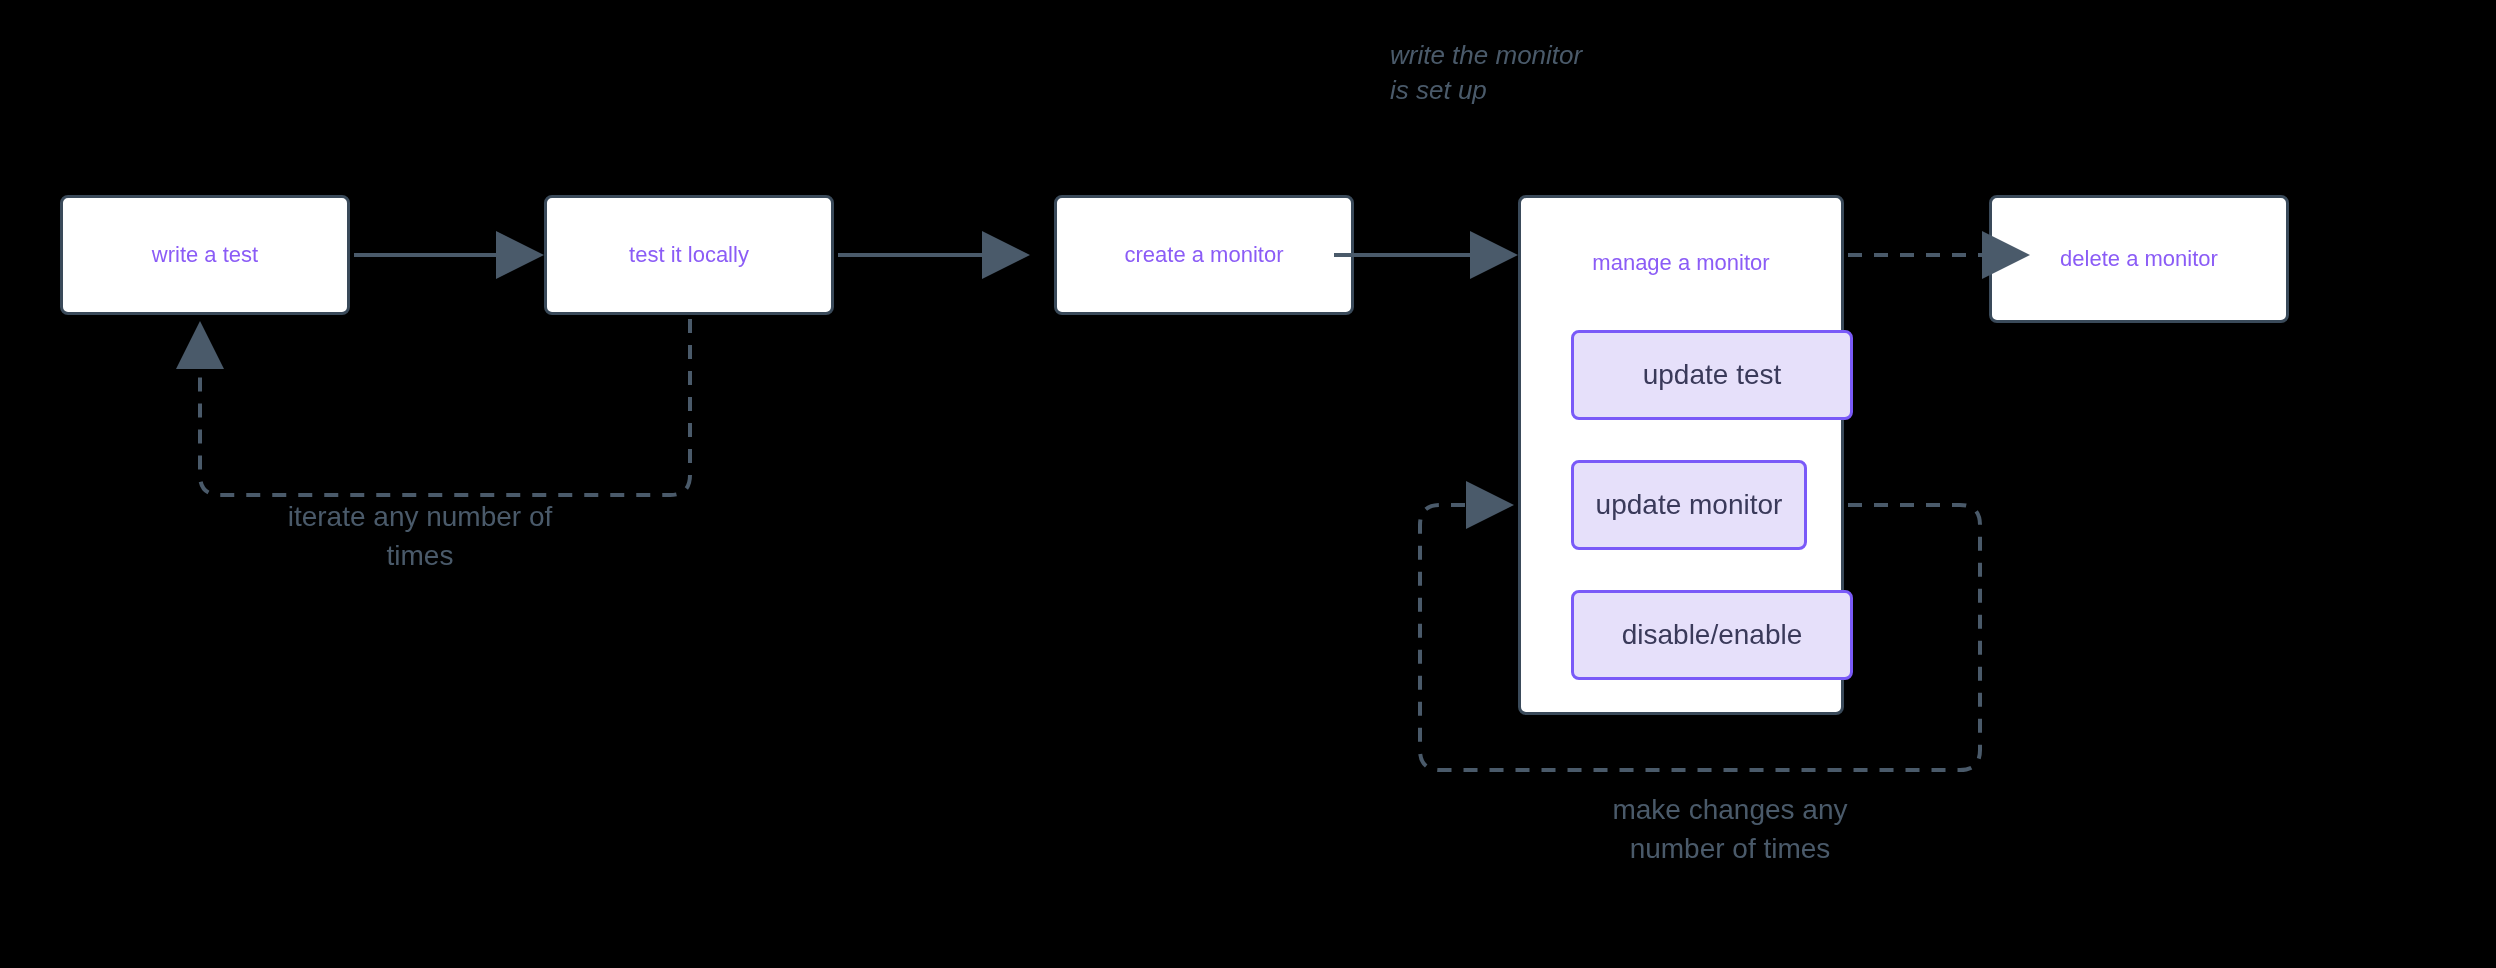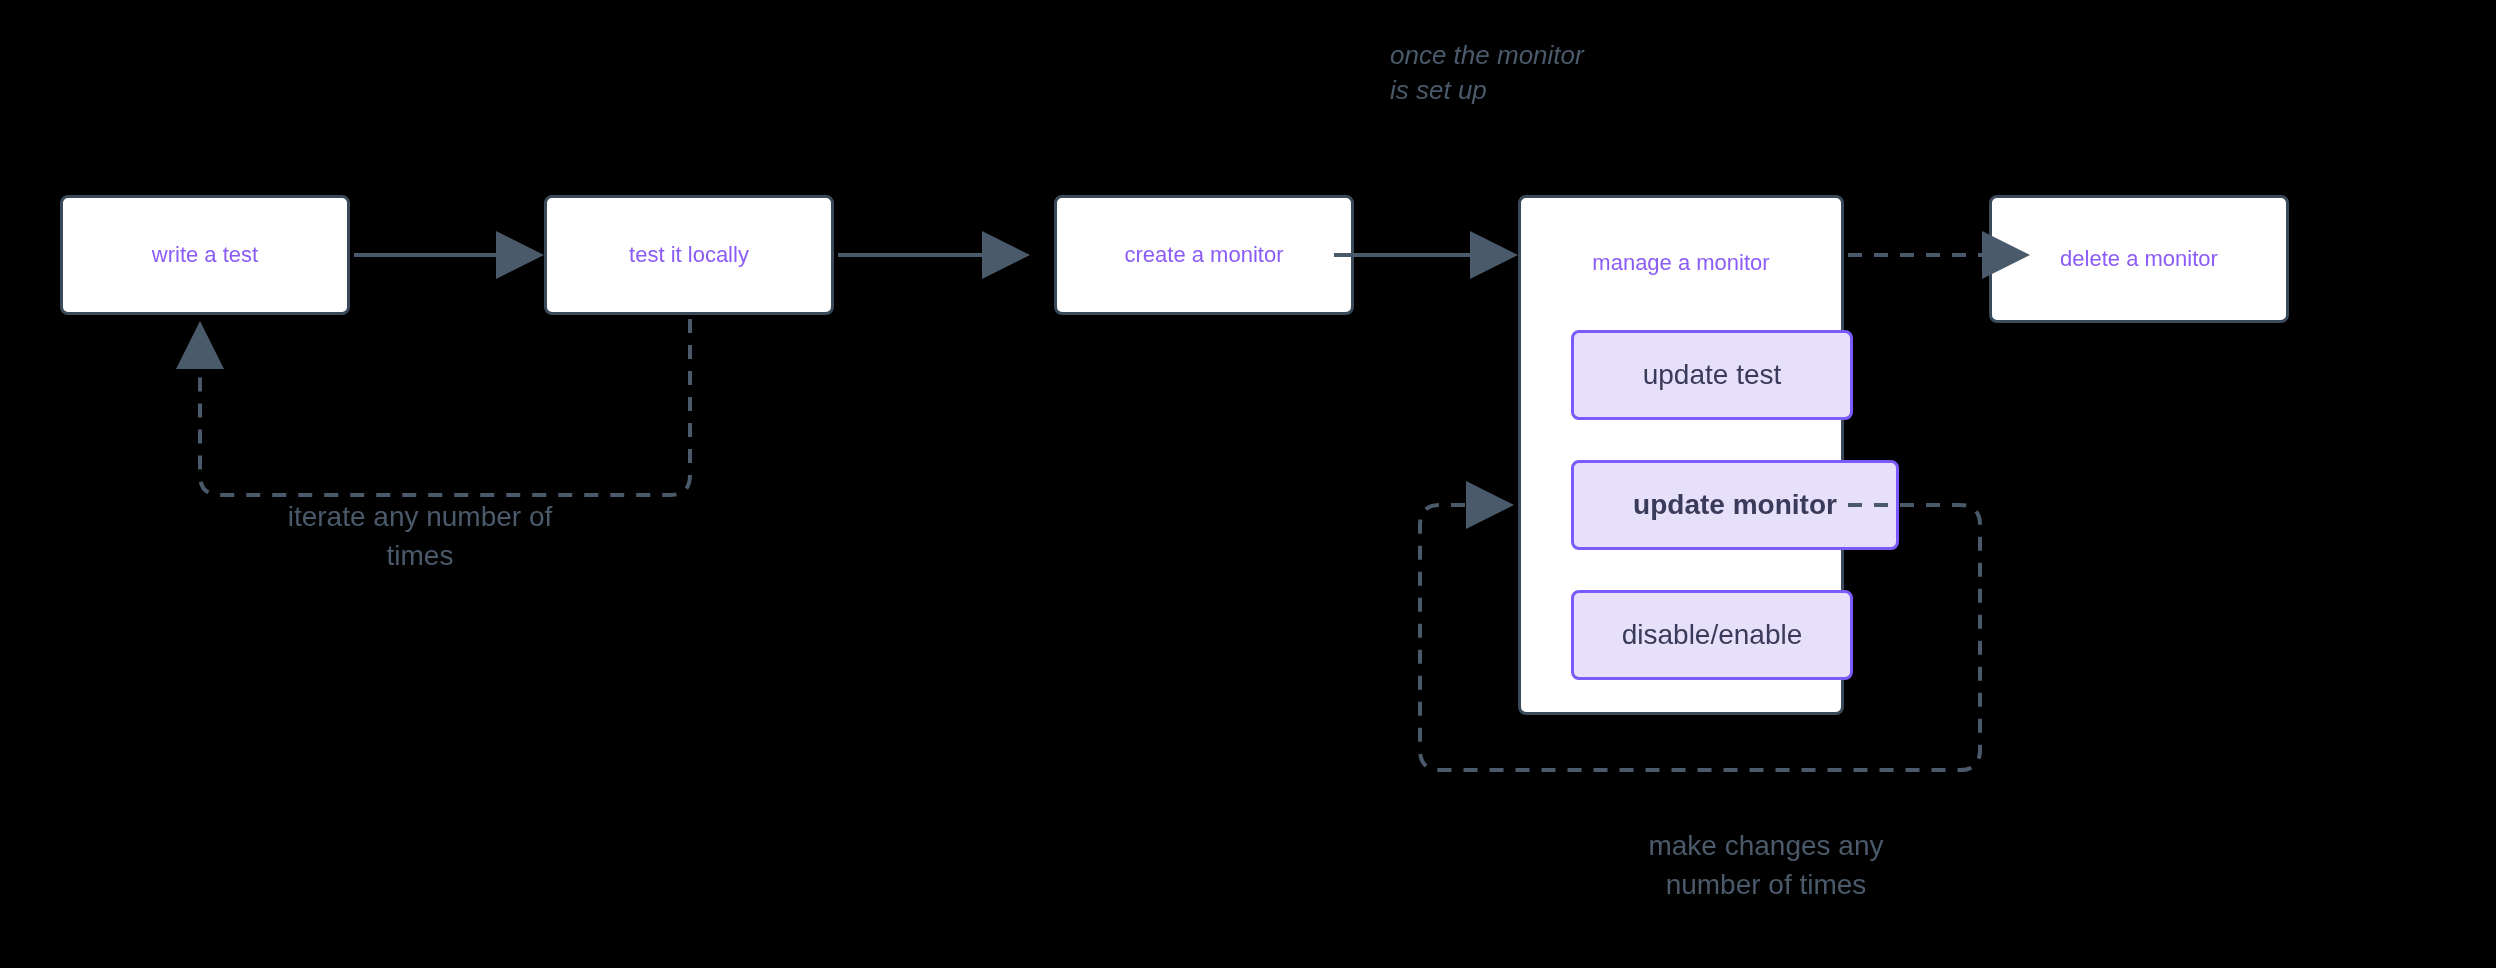--- a/index.html
+++ b/index.html
@@ -78,43 +78,43 @@
   .arrowhead {
     fill: #4a5a6a;
   }
 </style>
 </head>
 <body>
 
 <div class="canvas">
 
 
-  <div class="note" style="left:1390px; top:38px; width:200px;">once the monitor is set up</div>
+  <div class="note" style="left:1390px; top:38px; width:200px;">write the monitor is set up</div>
 
   <div class="box" style="left:60px;  top:195px; width:290px; height:120px;">write a test</div>
 
   <div class="box" style="left:544px; top:195px; width:290px; height:120px;">test it locally</div>
 
   <div class="box" style="left:1030px; top:195px; width:300px; height:120px;margin-left:24px;">create a monitor</div>
 
   <div class="box" style="left:1518px; top:195px; width:326px; height:520px; align-items:flex-start; padding-top:52px;">
     <span>manage a monitor</span>
   </div>
 
   <div class="subbox" style="left:1540px; top:330px; width:282px; height:90px;">update test</div>
 
-  <div class="subbox" style="left:1540px; top:460px; width:328px; height:90px;font-weight:bold;">update monitor</div>
+  <div class="subbox" style="left:1540px; top:460px; width:236px; height:90px;">update monitor</div>
 
   <div class="subbox" style="left:1540px; top:590px; width:282px; height:90px;">disable/enable</div>
 
   <div class="box" style="left:1989px; top:195px; width:300px; height:128px;">delete a monitor</div>
 
   <div class="loop-label" style="left:270px; top:497px; width:300px;">iterate any number of times</div>
 
-  <div class="loop-label" style="left:1636px; top:790px; width:260px;margin-top:36px;">make changes any number of times</div>
+  <div class="loop-label" style="left:1600px; top:790px; width:260px;">make changes any number of times</div>
 
   <svg class="overlay">
     <defs>
       <marker id="ah" markerWidth="14" markerHeight="14" refX="10" refY="6" orient="auto">
         <path d="M0,0 L12,6 L0,12 Z" class="arrowhead"></path>
       </marker>
     </defs>
 
     <line class="arrow-solid" x1="354" y1="255" x2="536" y2="255" marker-end="url(#ah)"></line>
     <line class="arrow-solid" x1="838" y1="255" x2="1022" y2="255" marker-end="url(#ah)"></line>

